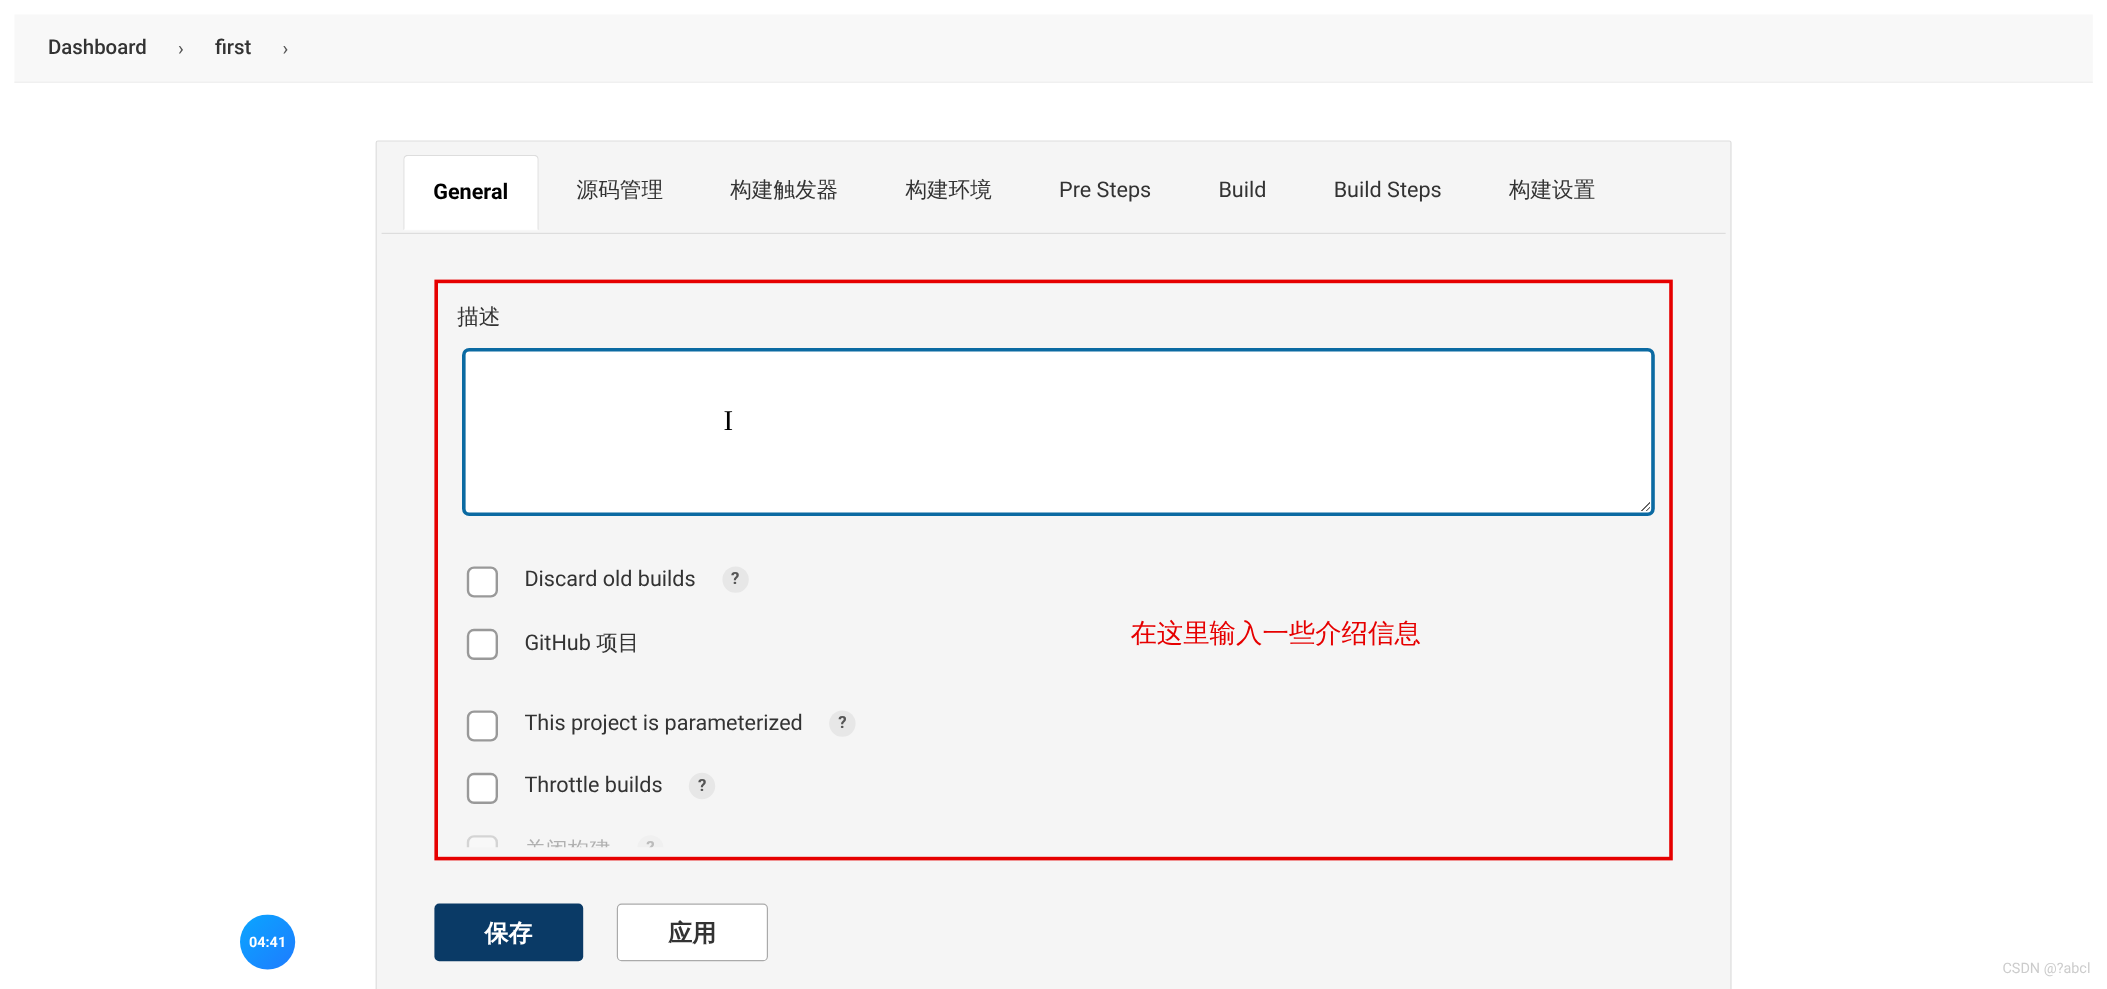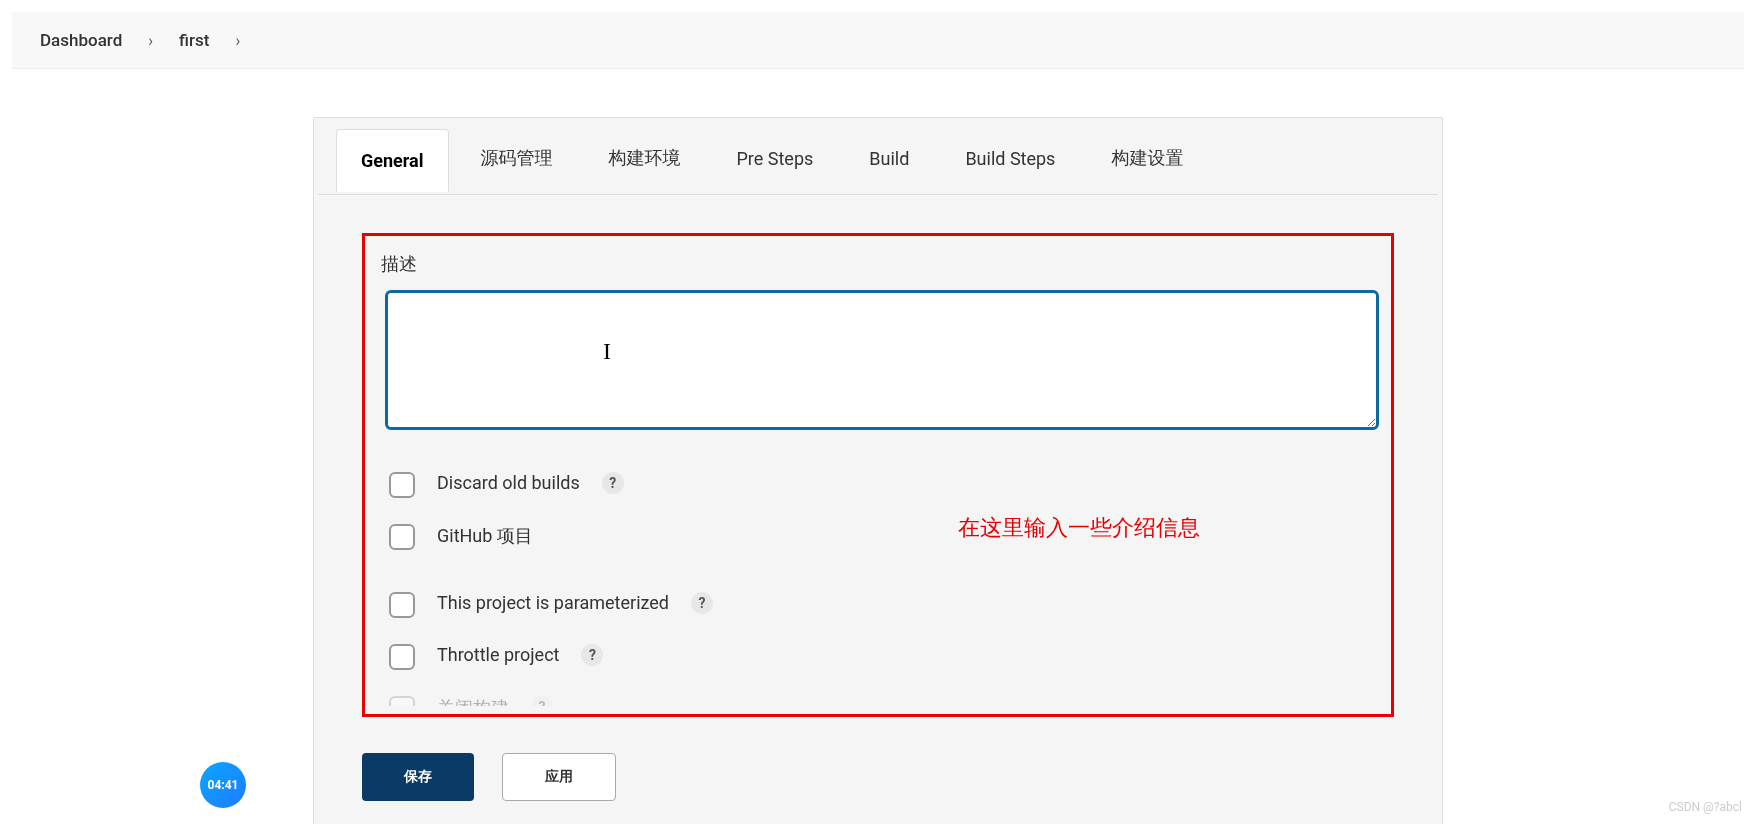--- a/index.html
+++ b/index.html
@@ -143,33 +143,33 @@
       display: inline-flex;
       align-items: center;
       justify-content: center;
       cursor: pointer;
       flex-shrink: 0;
     }
     .annotation {
       position: absolute;
       color: #e60000;
       font-size: 22px;
-      left: 636px;
+      left: 620px;
       top: 310px;
       font-family: "SimSun", "宋体", serif;
     }
     .buttons {
       display: flex;
       gap: 20px;
       padding: 12px 40px 0 40px;
     }
     .btn {
       height: 48px;
       padding: 0 42px;
-      font-size: 14px;
+      font-size: 20px;
       font-weight: 700;
       border-radius: 4px;
       cursor: pointer;
       display: inline-flex;
       align-items: center;
       justify-content: center;
     }
     .btn-primary { background: #0a3a66; color: #fff; border: none; }
     .btn-secondary { background: #fff; color: #333; border: 1px solid #aaa; text-align: center; }
     .time-badge {
@@ -204,20 +204,21 @@
   <a href="#">first</a>
   <span class="sep">›</span>
 </div>
 
 <div class="main-wrap">
   <div class="config-panel">
 
     <div class="tabs">
       <div class="tab active">General</div>
       <div class="tab">源码管理</div>
+      <div class="tab">构建触发器</div>
       <div class="tab">构建环境</div>
       <div class="tab">Pre Steps</div>
       <div class="tab">Build</div>
       <div class="tab">Build Steps</div>
       <div class="tab">构建设置</div>
     </div>
 
     <div class="content">
       <div class="red-box">
         <div class="field-label">描述</div>
@@ -238,21 +239,21 @@
             <div class="cb"></div>
             <span>GitHub 项目</span>
           </div>
           <div class="cb-row">
             <div class="cb"></div>
             <span>This project is parameterized</span>
             <span class="help">?</span>
           </div>
           <div class="cb-row">
             <div class="cb"></div>
-            <span>Throttle project</span>
+            <span>Throttle builds</span>
             <span class="help">?</span>
           </div>
           <div class="cb-row clipped">
             <div class="cb"></div>
             <span>关闭构建</span>
             <span class="help">?</span>
           </div>
         </div>
       </div>
 

